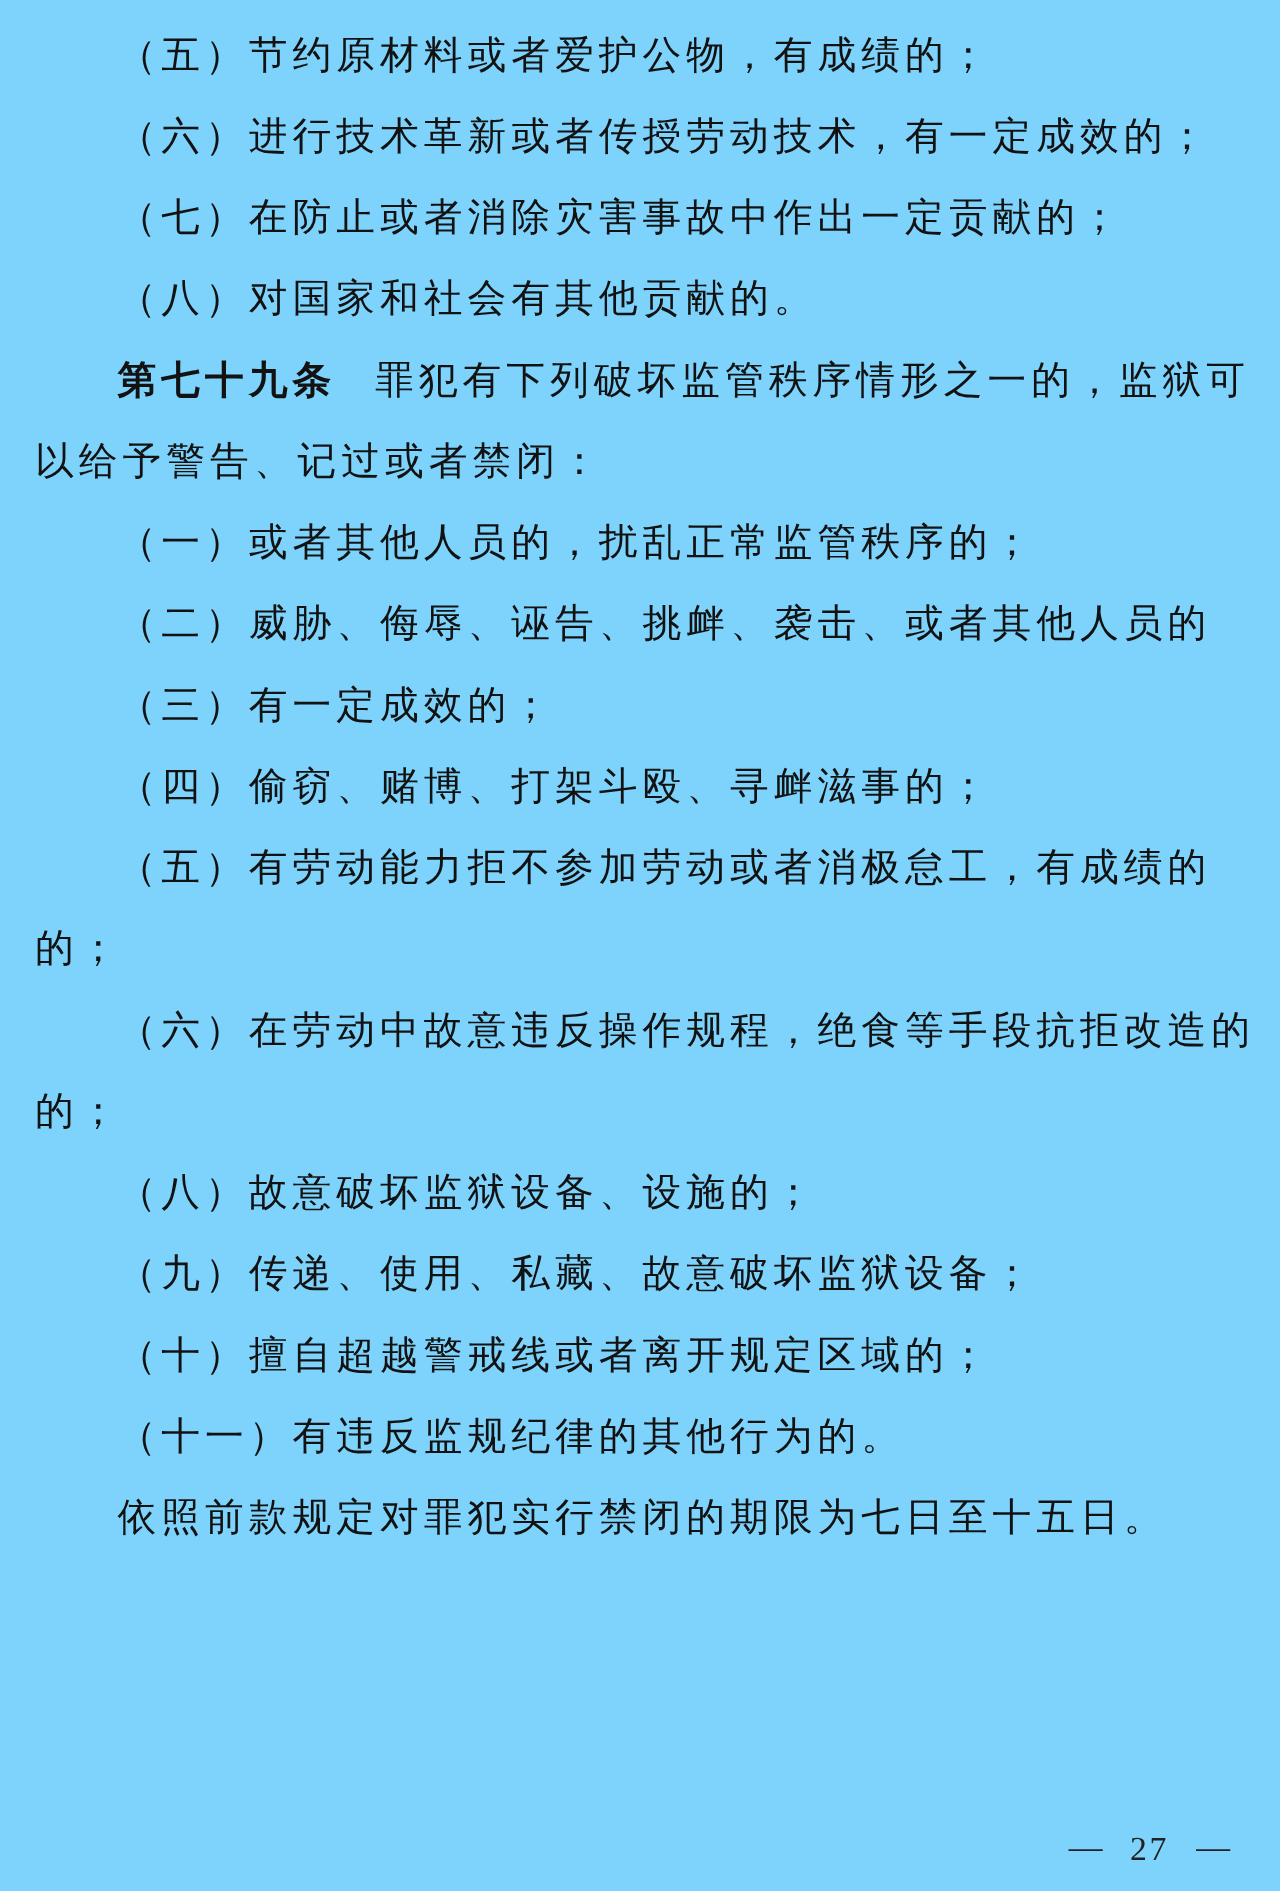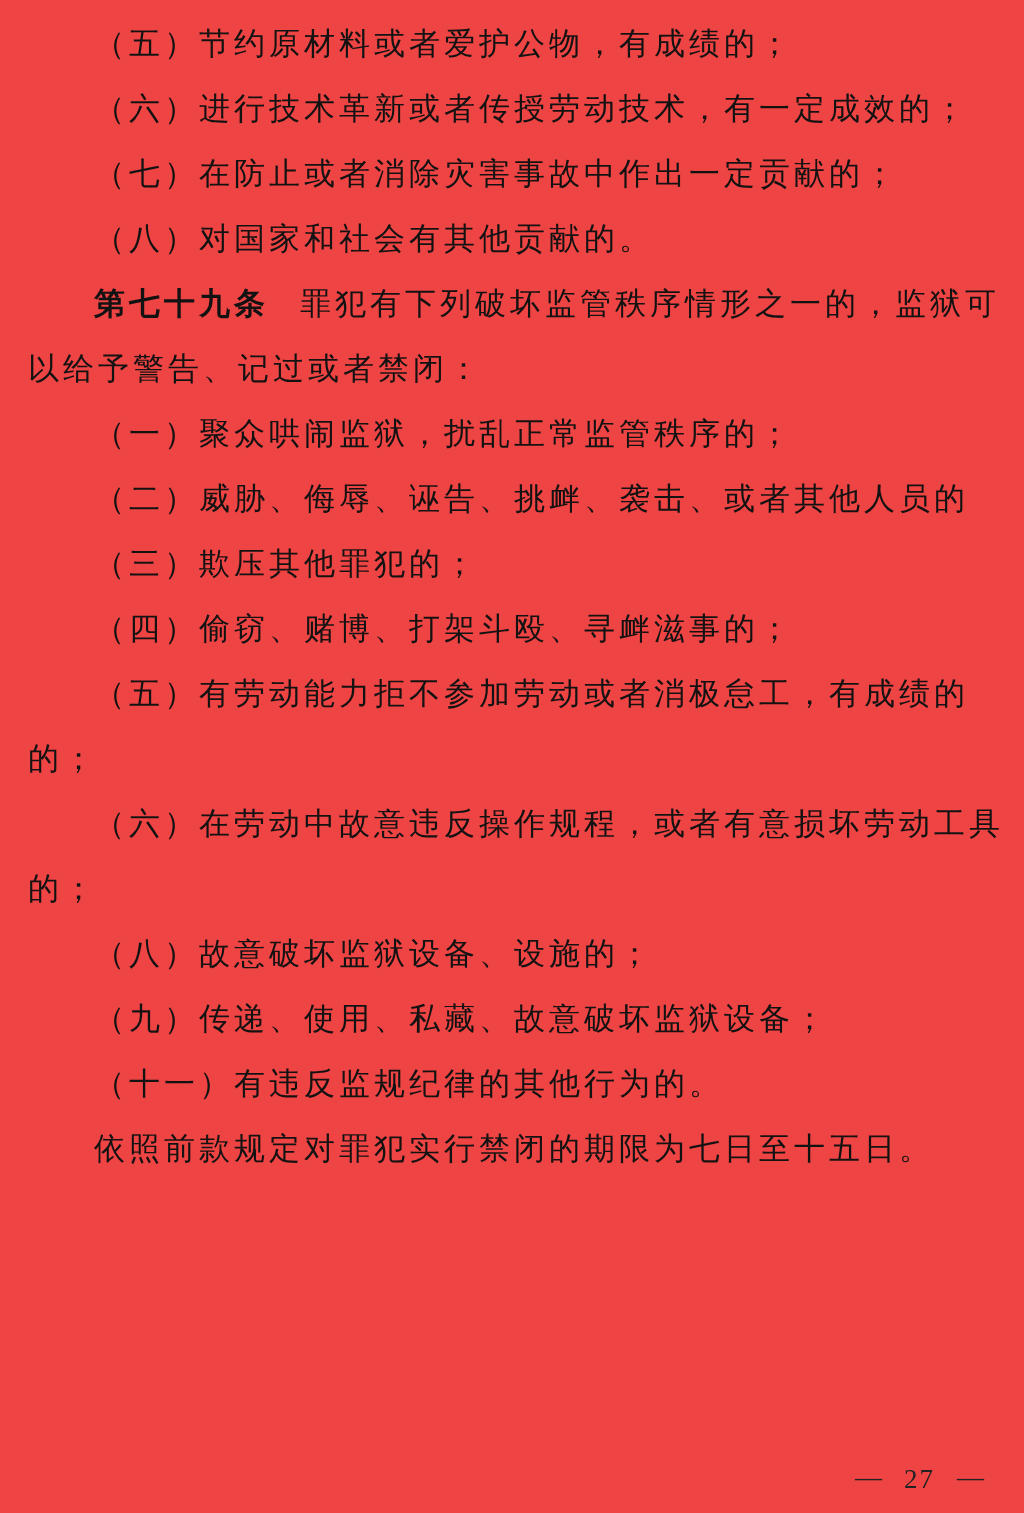--- a/index.html
+++ b/index.html
@@ -4,21 +4,21 @@
 <style>
   html, body {
     margin: 0;
     padding: 0;
     background: #ffffff;
   }
   .page {
     position: relative;
     width: 1024px;
     height: 1513px;
-    background: #ef4444;
+    background: #7dd3fc;
     color: #121212;
     font-family: "Liberation Serif", "DejaVu Serif", serif;
     overflow: hidden;
   }
   .content {
     position: absolute;
     top: 11px;
     left: 28px;
     right: 24px;
   }
@@ -62,30 +62,31 @@
 <body>
 
 <div class="page">
   <div class="content">
     <p class="line ind">（五）节约原材料或者爱护公物，有成绩的；</p>
     <p class="line ind">（六）进行技术革新或者传授劳动技术，有一定成效的；</p>
     <p class="line ind">（七）在防止或者消除灾害事故中作出一定贡献的；</p>
     <p class="line ind">（八）对国家和社会有其他贡献的。</p>
     <p class="line ind"><span class="article-num">第七十九条</span><span>罪犯有下列破坏监管秩序情形之一的，监狱可</span></p>
     <p class="line">以给予警告、记过或者禁闭：</p>
-    <p class="line ind">（一）聚众哄闹监狱，扰乱正常监管秩序的；</p>
+    <p class="line ind">（一）或者其他人员的，扰乱正常监管秩序的；</p>
     <p class="line ind">（二）威胁、侮辱、诬告、挑衅、袭击、或者其他人员的</p>
-    <p class="line ind">（三）欺压其他罪犯的；</p>
+    <p class="line ind">（三）有一定成效的；</p>
     <p class="line ind">（四）偷窃、赌博、打架斗殴、寻衅滋事的；</p>
     <p class="line ind">（五）有劳动能力拒不参加劳动或者消极怠工，有成绩的</p>
     <p class="line">的；</p>
-    <p class="line ind">（六）在劳动中故意违反操作规程，或者有意损坏劳动工具</p>
+    <p class="line ind">（六）在劳动中故意违反操作规程，绝食等手段抗拒改造的</p>
     <p class="line">的；</p>
     <p class="line ind">（八）故意破坏监狱设备、设施的；</p>
     <p class="line ind">（九）传递、使用、私藏、故意破坏监狱设备；</p>
+    <p class="line ind">（十）擅自超越警戒线或者离开规定区域的；</p>
     <p class="line ind">（十一）有违反监规纪律的其他行为的。</p>
     <p class="line ind">依照前款规定对罪犯实行禁闭的期限为七日至十五日。</p>
   </div>
 
   <div class="footer">
     <span class="dash">—</span>
     <span class="pagenum">27</span>
     <span class="dash">—</span>
   </div>
 </div>

